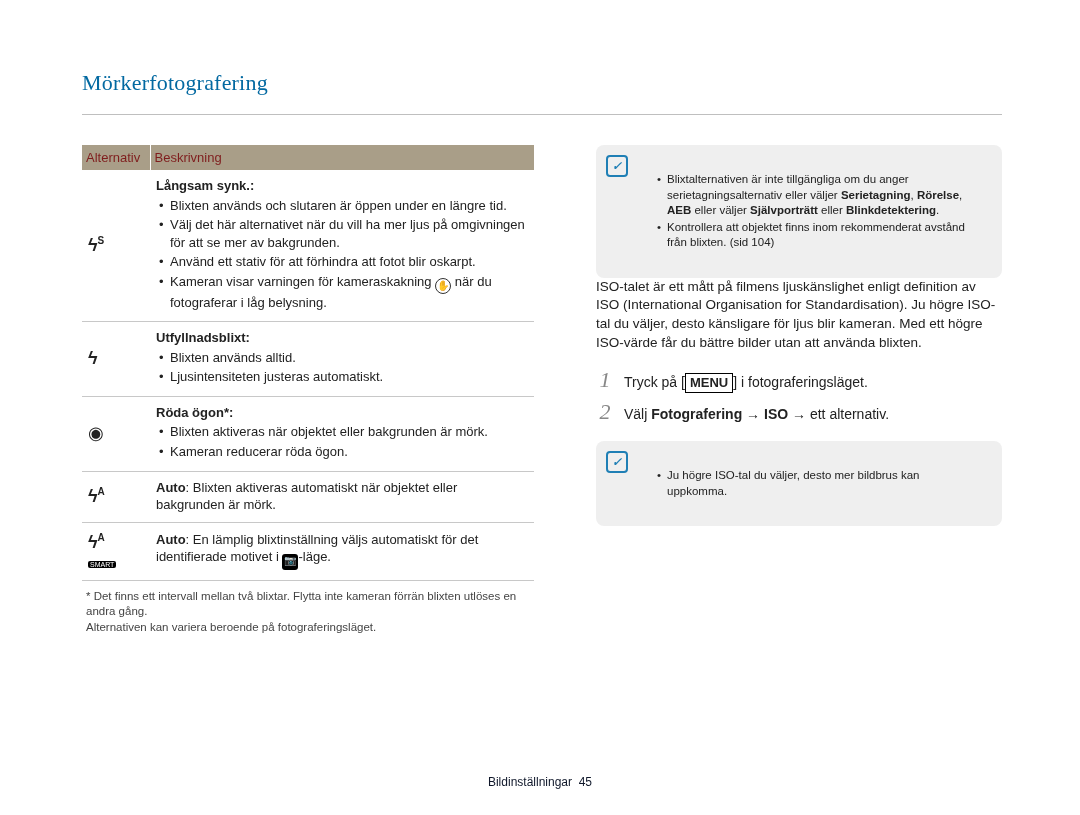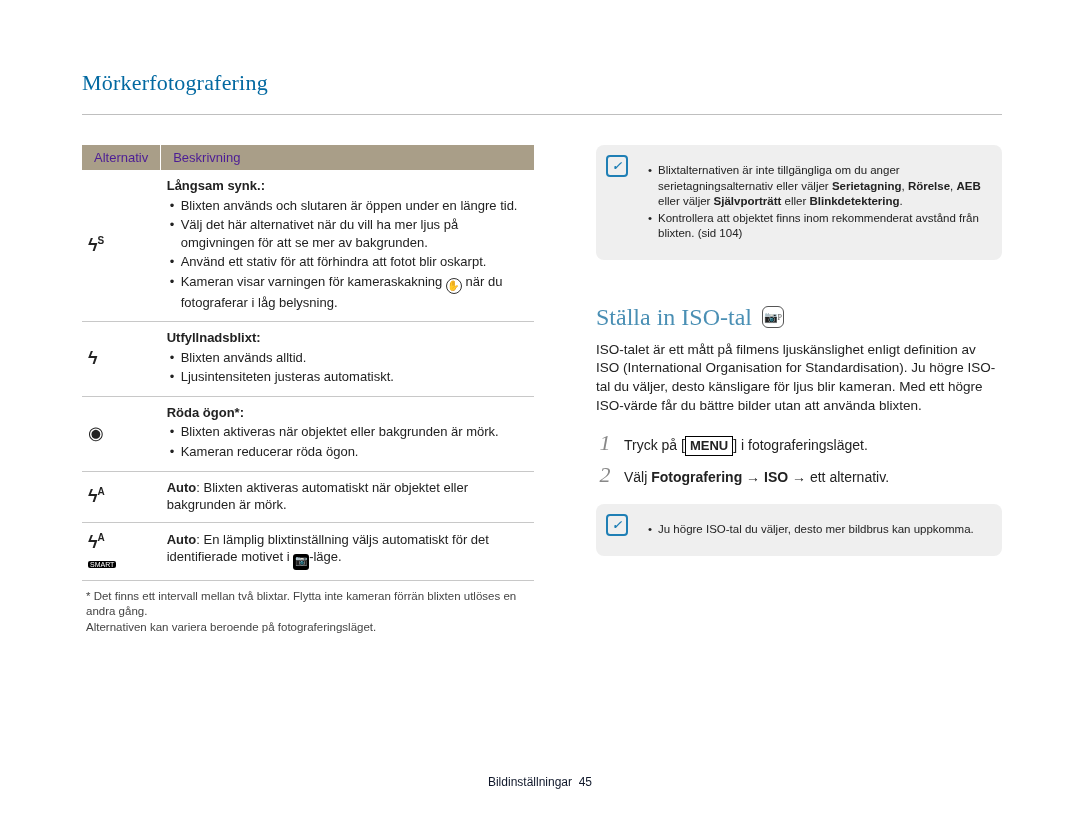--- a/index.html
+++ b/index.html
@@ -22,25 +22,25 @@
     letter-spacing: 0.2px;
   }
   .divider { border-bottom: 1px solid #bfbfbf; margin-bottom: 30px; }
   .columns { display: flex; gap: 62px; }
   .col-left { width: 452px; flex: 0 0 452px; }
   .col-right { flex: 1; }
   
   .opt-table { width: 100%; border-collapse: collapse; }
   .opt-table th {
     background: #a99e88;
-    color: #4c1d95;
+    color: #7f1d1d;
     font-weight: 400;
     font-size: 13px;
     text-align: left;
-    padding: 5px 12px;
+    padding: 5px 4px;
   }
   .opt-table th:first-child { width: 68px; border-right: 1px solid #fff; }
   .opt-table td {
     border-bottom: 1px solid #c8c8c8;
     padding: 7px 6px 8px 6px;
     vertical-align: middle;
     font-size: 13px;
     line-height: 1.35;
   }
   .opt-table td.icon-cell { text-align: left; vertical-align: middle; width: 68px; }
@@ -66,21 +66,21 @@
   }
   .note-box.small { margin-top: 16px; }
   .note-badge {
     flex: 0 0 22px; width: 22px; height: 22px;
     border: 2px solid #1f7fb5; border-radius: 4px;
     color: #1f7fb5; font-weight: bold; font-size: 12px;
     text-align: center; line-height: 18px;
     font-style: italic;
   }
   .note-body { flex: 1; }
-  .note-body ul { list-style: none; padding: 0; margin: 8px; }
+  .note-body ul { list-style: none; padding: 0; margin: 17px; }
   .note-body ul li { position: relative; padding-left: 12px; margin: 1px 0; }
   .note-body ul li::before { content: "•"; position: absolute; left: 2px; top: 0; }
   .section-heading {
     font-family: Georgia, serif; font-weight: 300;
     color: #4a8fb4; font-size: 24px;
     margin-top: 44px; margin-bottom: 10px;
     display: flex; align-items: center; gap: 10px;
   }
   .mode-icon {
     display: inline-flex; width: 22px; height: 22px;
@@ -192,24 +192,20 @@
     <div class="note-box">
       <div class="note-badge">✓</div>
       <div class="note-body">
         <ul>
           <li>Blixtalternativen är inte tillgängliga om du anger serietagningsalternativ eller väljer <b>Serietagning</b>, <b>Rörelse</b>, <b>AEB</b> eller väljer <b>Självporträtt</b> eller <b>Blinkdetektering</b>.</li>
           <li>Kontrollera att objektet finns inom rekommenderat avstånd från blixten. (sid 104)</li>
         </ul>
       </div>
     </div>
 
-    <div class="section-heading">
-      <span>Ställa in ISO-tal</span>
-      <span class="mode-icon">📷<sub style="font-size:8px;">P</sub></span>
-    </div>
 
     <div class="iso-para">ISO-talet är ett mått på filmens ljuskänslighet enligt definition av ISO (International Organisation for Standardisation). Ju högre ISO-tal du väljer, desto känsligare för ljus blir kameran. Med ett högre ISO-värde får du bättre bilder utan att använda blixten.</div>
 
     <div class="step">
       <div class="step-num">1</div>
       <div class="step-text">
         <span>Tryck på [</span><span class="menu-frame">MENU</span><span>] i fotograferingsläget.</span>
       </div>
     </div>
 

